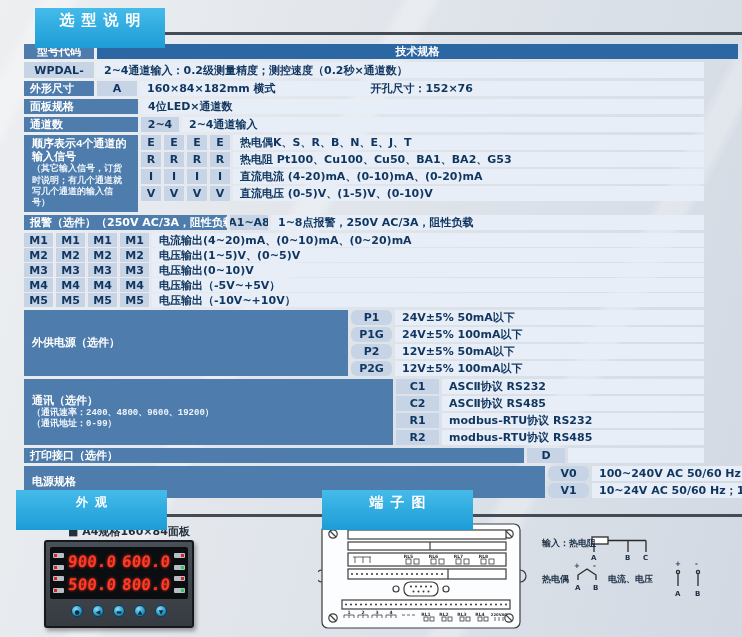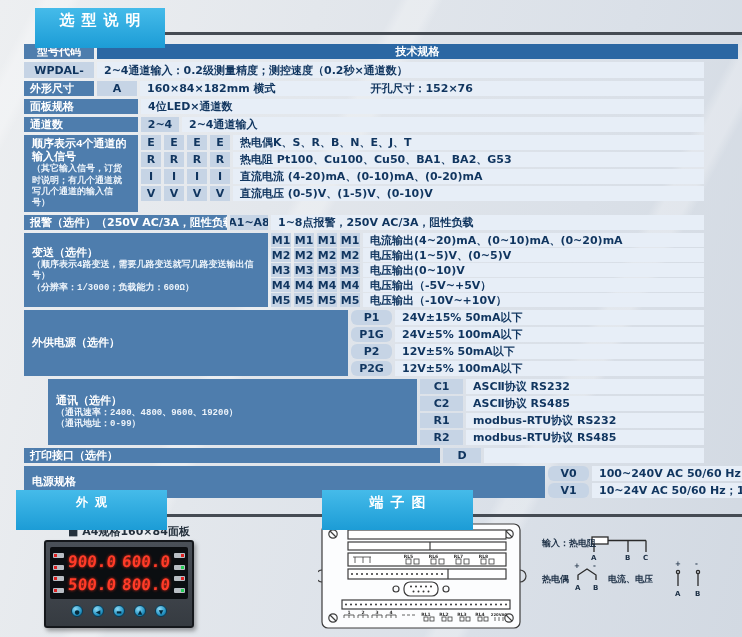--- a/index.html
+++ b/index.html
@@ -34,23 +34,23 @@
   .trow{ display:flex; gap:3px; margin-bottom:3px; width:680px; }
   .trow.full{ width:714px; }
   .cell{ display:flex; align-items:center; font-size:11px; font-weight:bold;
          white-space:nowrap; overflow:hidden; }
   .lab{ background:#4e7dad; color:#fff; padding:0 6px; flex:none; }
   .hdr{ background:#2b67a3; color:#fff; justify-content:center; flex:1; }
   .code{ background:#c6d4e5; color:#10355f; justify-content:center; flex:none; }
   .desc{ background:#e7eef7; color:#10355f; padding:0 7px; flex:1; }
   .h15{ height:15px; } .h16{ height:16px; }
   .w70{width:70px;} .w40{width:40px;} .w114{width:114px;} .w38{width:38px;}
-  .w20{width:20px;} .w19{width:20px;} .w41{width:41px;border-radius:6px;} .w43{width:43px;}
+  .w20{width:20px;} .w19{width:29px;} .w41{width:41px;border-radius:6px;} .w43{width:43px;}
   .w203{width:203px;} .w244{width:244px;} .w324{width:324px;}
-  .w369{width:369px;margin-left:24px;} .w416{width:416px;} .w459{width:521px;}
+  .w369{width:369px;} .w416{width:500px;} .w459{width:521px;}
   .blocklab{ flex-direction:column; align-items:flex-start; justify-content:center;
              white-space:normal; padding:3px 8px; line-height:1.2;font-family:Liberation Mono, monospace; }
   .blocklab .t{ font-size:11px; }
   .blocklab .n{ font-size:9px; font-weight:bold; color:#ecf3fa; line-height:1.25; }
   .sub{ flex:1; display:flex; flex-direction:column; gap:2px; }
   .subrow{ display:flex; gap:3px; height:15px; }
   .subrow.h14{ height:14px; } .sub.tight{ gap:1px; }
   .hole{ margin-left:95px;text-align:right; }
 
   
@@ -158,25 +158,20 @@
       </div>
     </div>
 
     <div class="trow">
       <div class="cell lab w203 h15">报警（选件）（250V AC/3A，阻性负载）</div>
       <div class="cell code w38 h15">A1~A8</div>
       <div class="cell desc h15">1~8点报警，250V AC/3A，阻性负载</div>
     </div>
 
     <div class="trow">
-      <div class="cell lab w244 blocklab">
-        <div class="t">变送（选件）</div>
-        <div class="n">（顺序表示4路变送，需要几路变送就写几路变送输出信号）</div>
-        <div class="n">（分辨率：1/3000；负载能力：600Ω）</div>
-      </div>
       <div class="sub tight">
         <div class="subrow h14">
           <div class="cell code w19">M1</div>
           <div class="cell code w19">M1</div>
           <div class="cell code w19">M1</div>
           <div class="cell code w19">M1</div>
           <div class="cell desc">电流输出(4~20)mA、(0~10)mA、(0~20)mA</div>
         </div>
         <div class="subrow h14">
           <div class="cell code w19">M2</div>
@@ -209,21 +204,21 @@
       </div>
     </div>
 
     <div class="trow">
       <div class="cell lab w324 blocklab">
         <div class="t">外供电源（选件）</div>
       </div>
       <div class="sub">
         <div class="subrow">
           <div class="cell code w41">P1</div>
-          <div class="cell desc">24V±15% 50mA以下</div>
+          <div class="cell desc">24V±5% 50mA以下</div>
         </div>
         <div class="subrow">
           <div class="cell code w41">P1G</div>
           <div class="cell desc">24V±5% 100mA以下</div>
         </div>
         <div class="subrow">
           <div class="cell code w41">P2</div>
           <div class="cell desc">12V±5% 50mA以下</div>
         </div>
         <div class="subrow">

